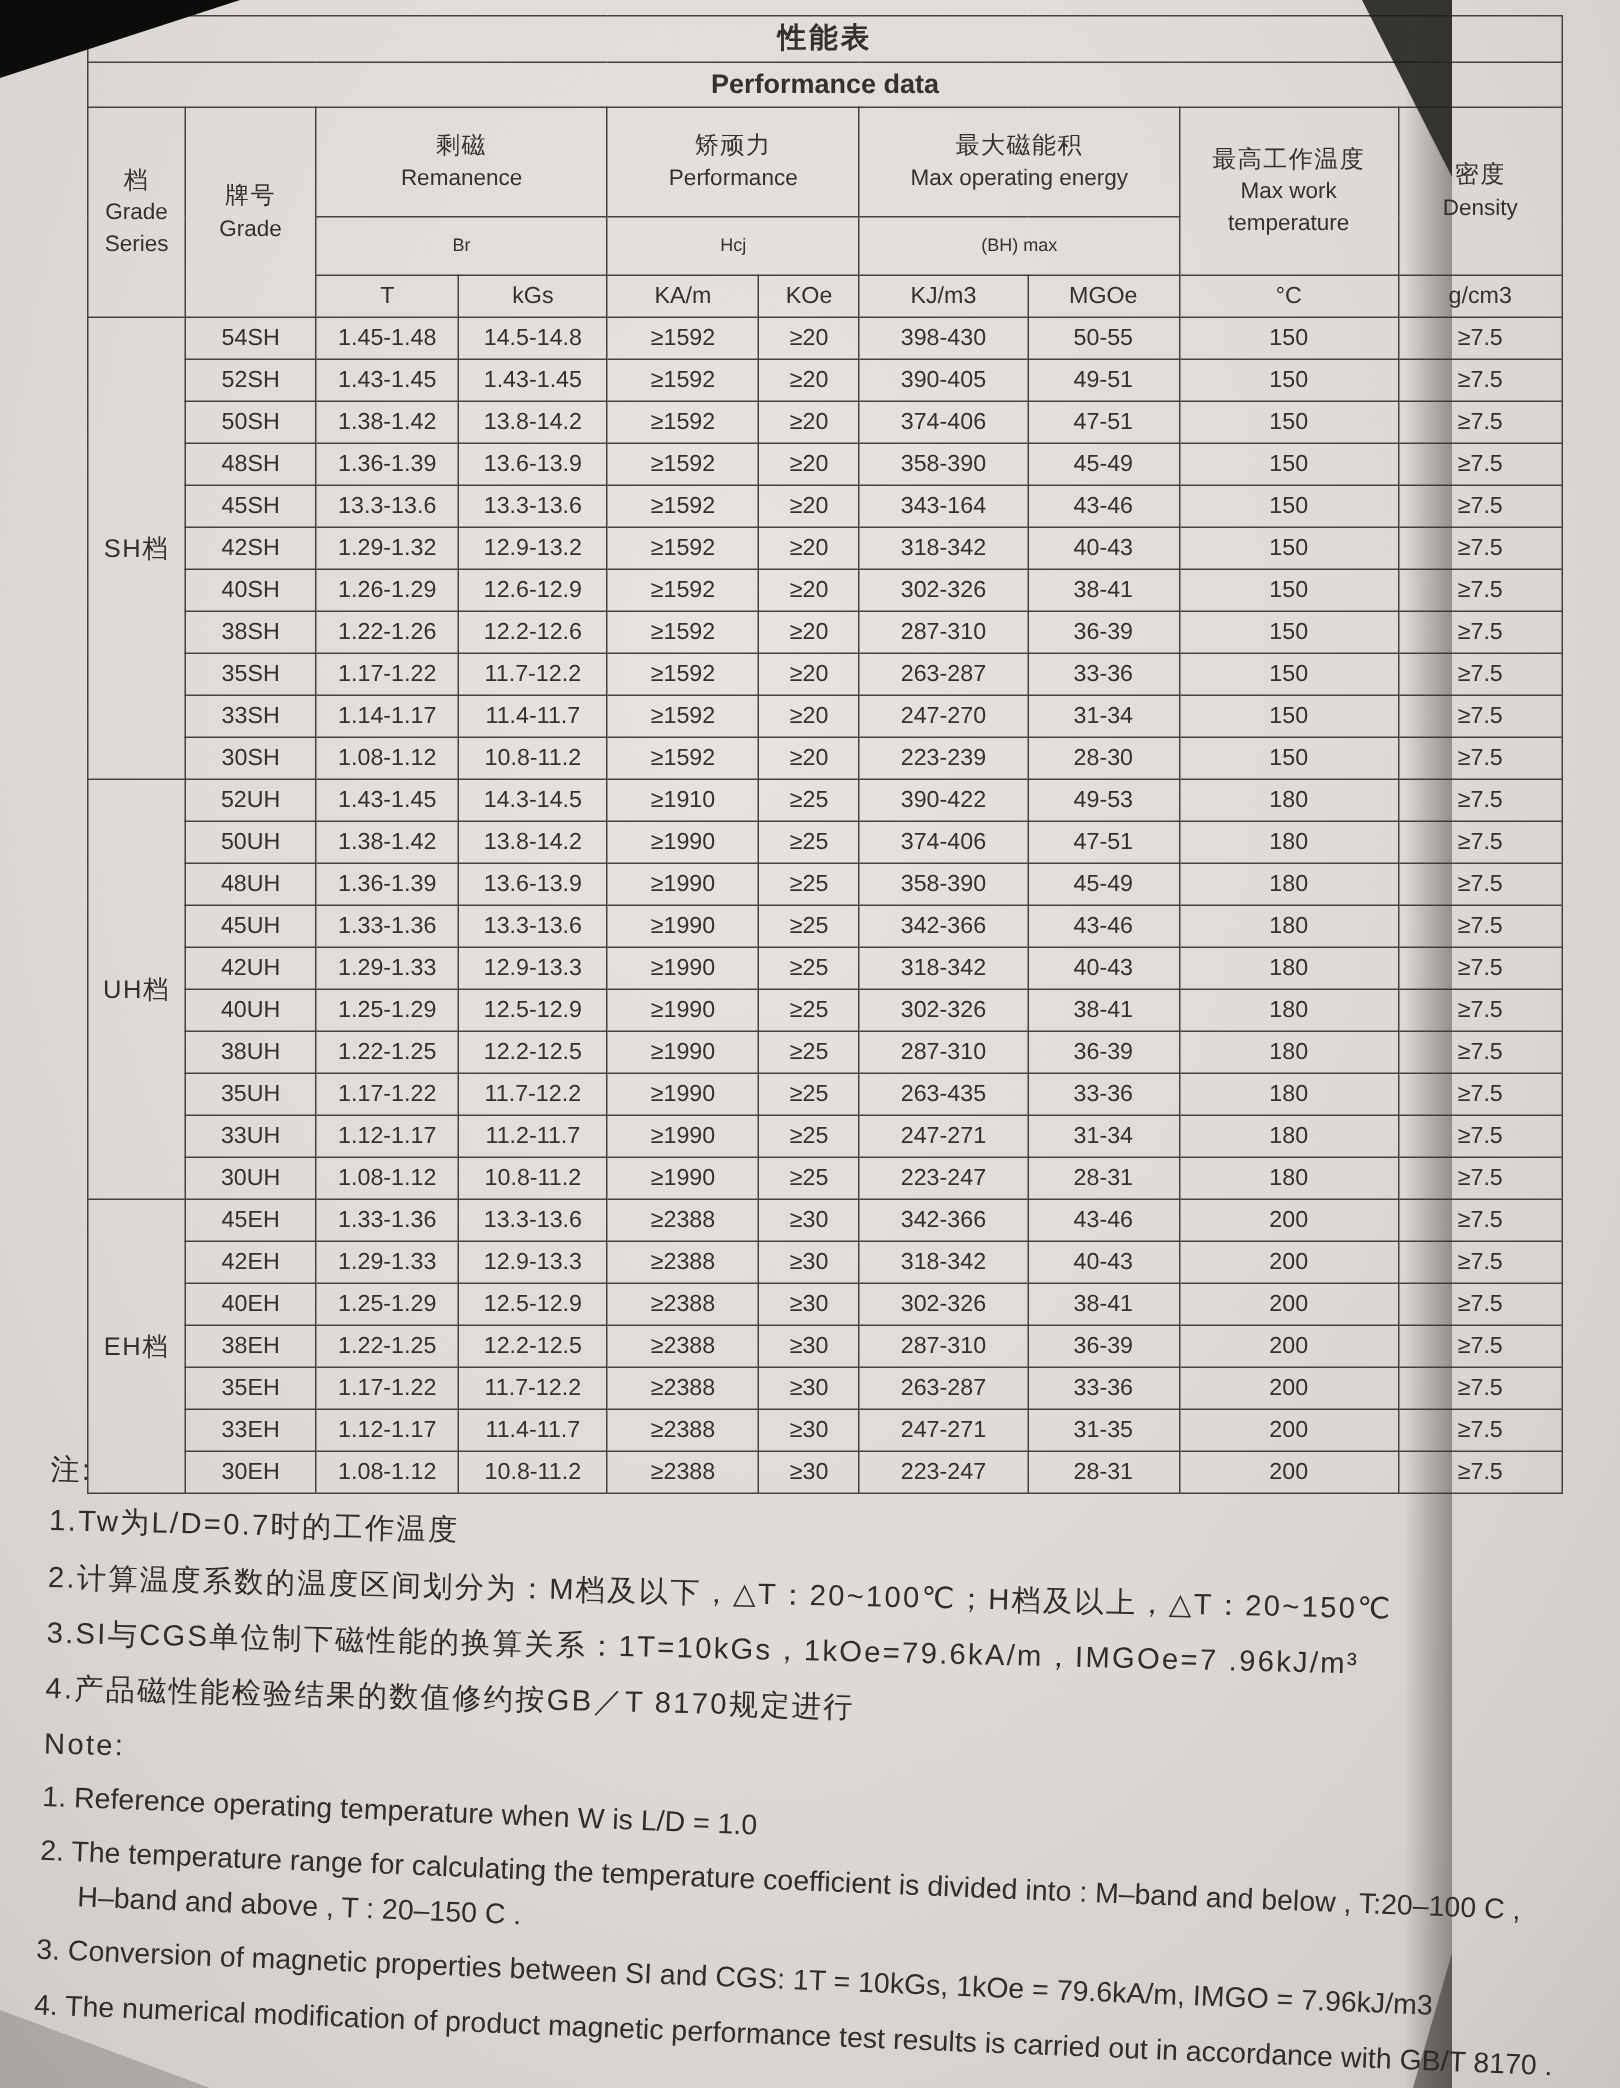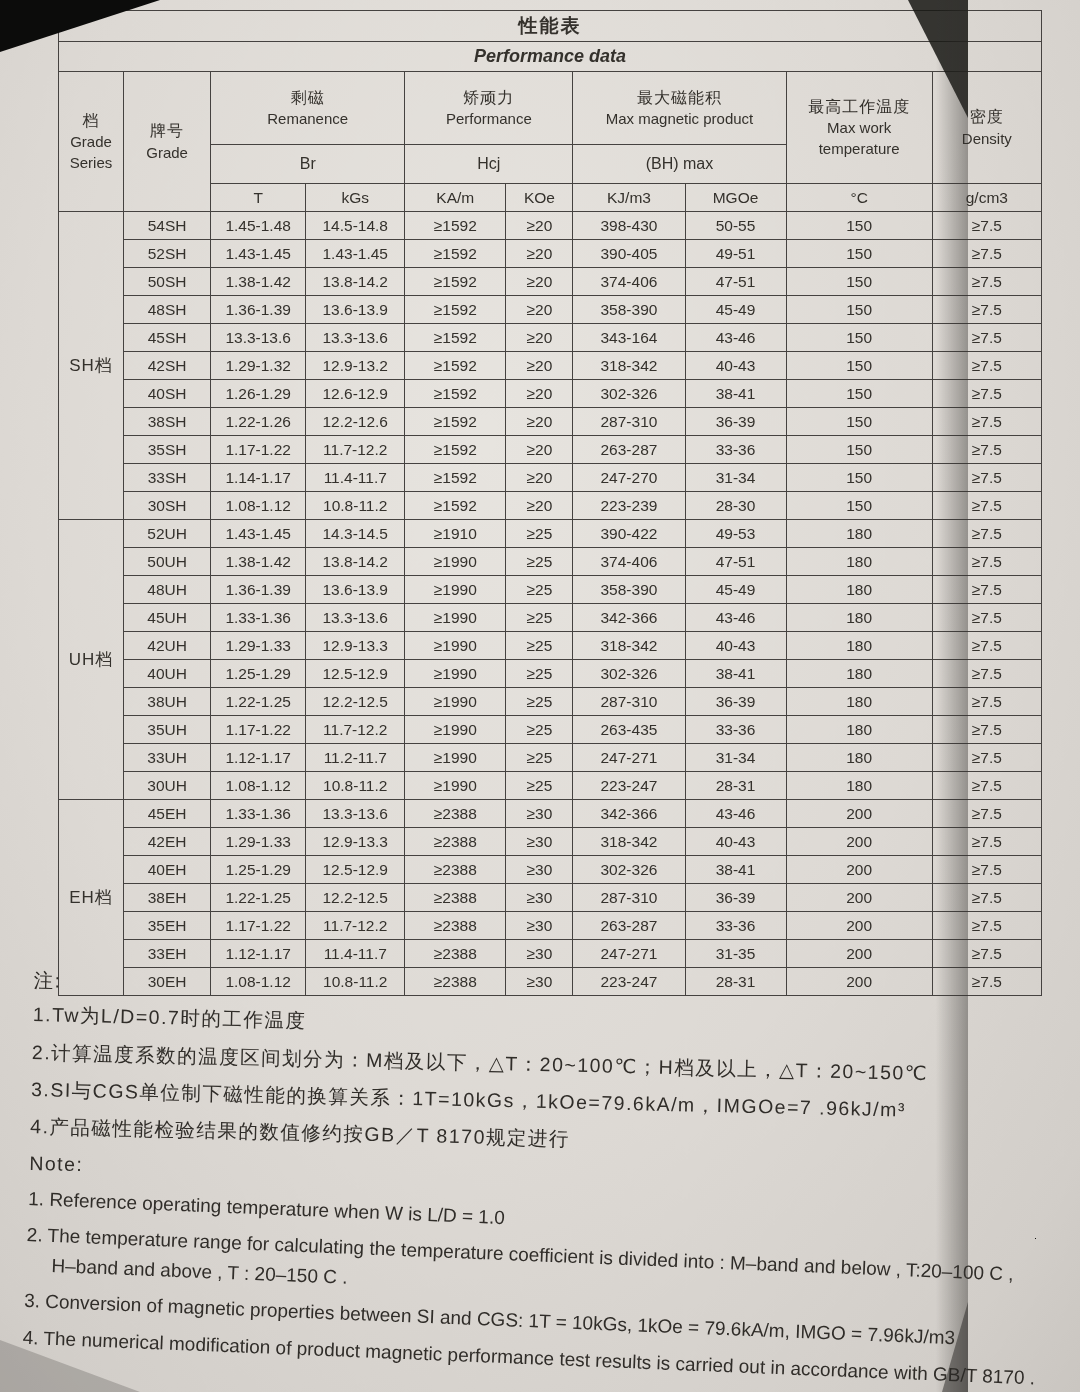--- a/index.html
+++ b/index.html
@@ -19,25 +19,25 @@
     background:rgba(40,38,35,.5);clip-path:polygon(100% 0,0 100%,100% 100%);}
   .corner-bl{position:absolute;left:0;bottom:0;width:140px;height:52px;
     background:rgba(85,82,78,.30);clip-path:polygon(0 0,100% 100%,0 100%);}
 
   .sheet{position:absolute;left:0;top:0;width:1080px;height:1392px;color:#33302b;}
   table.perf{position:absolute;left:58px;top:10px;width:984px;border-collapse:collapse;
     table-layout:fixed;background:transparent;}
   table.perf td,table.perf th{border:1.6px solid #454240;padding:0;text-align:center;
     vertical-align:middle;font-weight:normal;color:#34312c;line-height:1.15;}
   tr.t-zh th{height:30px;font-size:19px;font-weight:bold;letter-spacing:2px;}
-  tr.t-en th{height:29px;font-size:18px;font-weight:bold;font-style:italic;}
+  tr.t-en th{height:29px;font-size:18px;font-weight:bold;}
   .h-main{height:72px;font-size:16px;}
   .h-main .zh{font-size:16px;letter-spacing:1px;display:block;}
   .h-main .en{font-size:15px;display:block;margin-top:3px;}
-  .h-sub{height:38px;font-size:16px;}
+  .h-sub{height:38px;font-size:12px;}
   tr.h-units td{height:27px;font-size:15.5px;}
   tbody td{height:27px;font-size:15.5px;white-space:nowrap;}
   td.group-cell{font-size:17px;letter-spacing:1px;}
   .notes{position:absolute;left:34px;top:966px;width:1014px;
     transform:rotate(1.35deg);transform-origin:0 0;color:#302d29;}
   .notes .zh-block{letter-spacing:1.5px;}
   .notes p{margin:0 0 9px 0;font-size:19.5px;line-height:1.45;}
   .notes .nh{font-size:19.5px;margin-bottom:6px;}
   .en-block{transform:rotate(0.95deg);transform-origin:0 0;margin-top:2px;}
   .en-block p{font-size:19px;padding-left:26px;text-indent:-26px;margin-bottom:7px;line-height:1.55;}
@@ -82,21 +82,21 @@
           <th class="h-main" colspan="2">
             <span class="zh">剩磁</span>
             <span class="en">Remanence</span>
           </th>
           <th class="h-main" colspan="2">
             <span class="zh">矫顽力</span>
             <span class="en">Performance</span>
           </th>
           <th class="h-main" colspan="2">
             <span class="zh">最大磁能积</span>
-            <span class="en">Max magnetic product</span>
+            <span class="en">Max operating energy</span>
           </th>
           <th class="h-main" rowspan="2">
             <span class="zh">最高工作温度</span>
             <span class="en">Max work</span>
             <span class="en">temperature</span>
           </th>
           <th class="h-main" rowspan="2">
             <span class="zh">密度</span>
             <span class="en">Density</span>
           </th>

